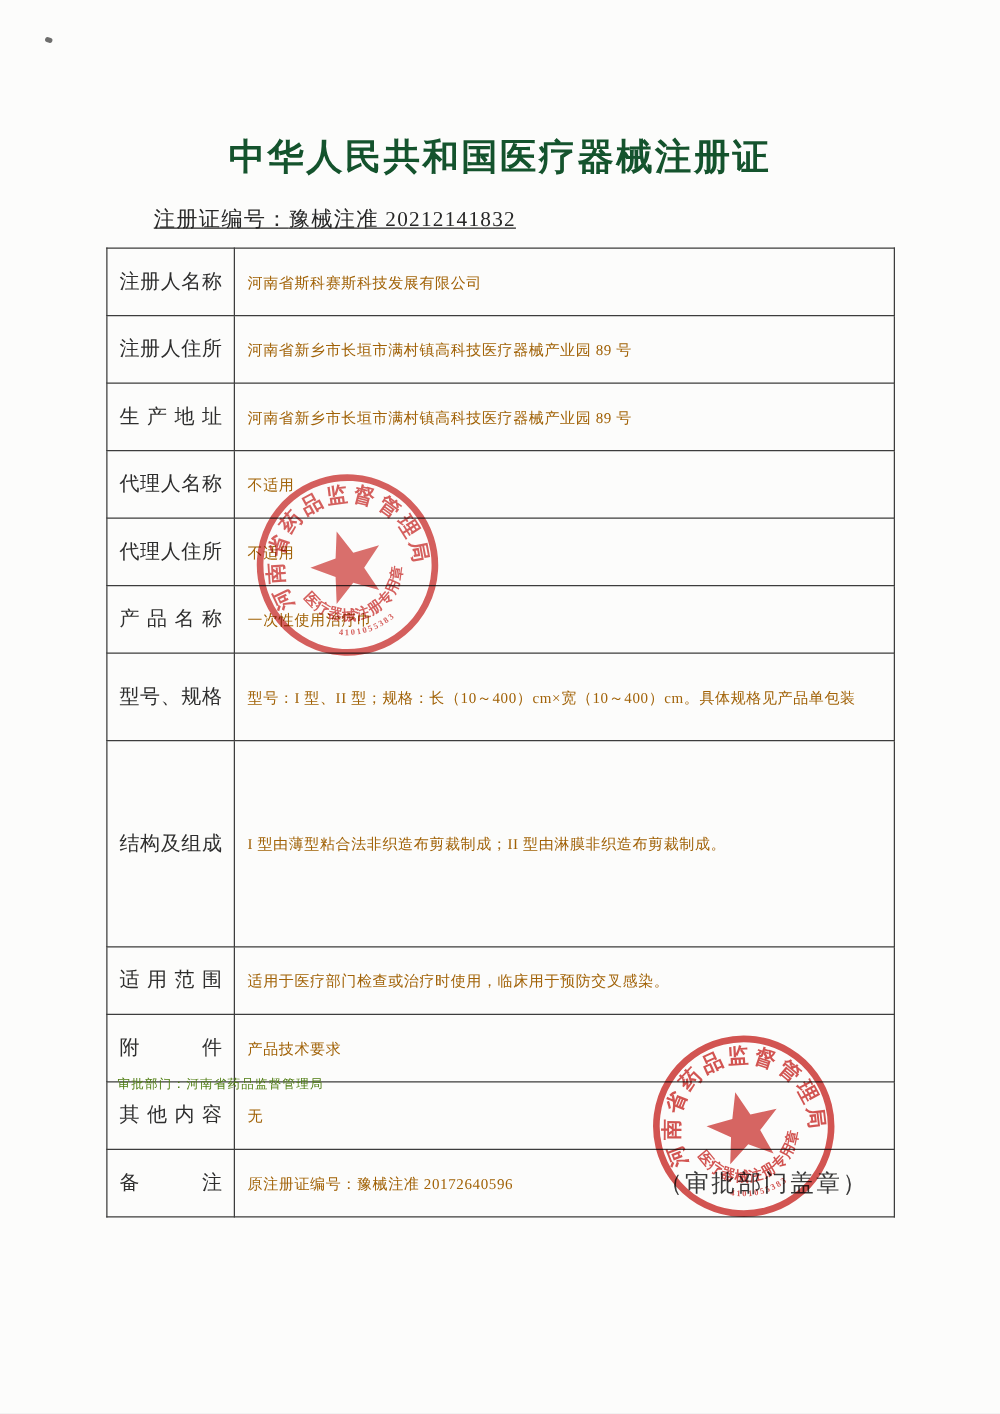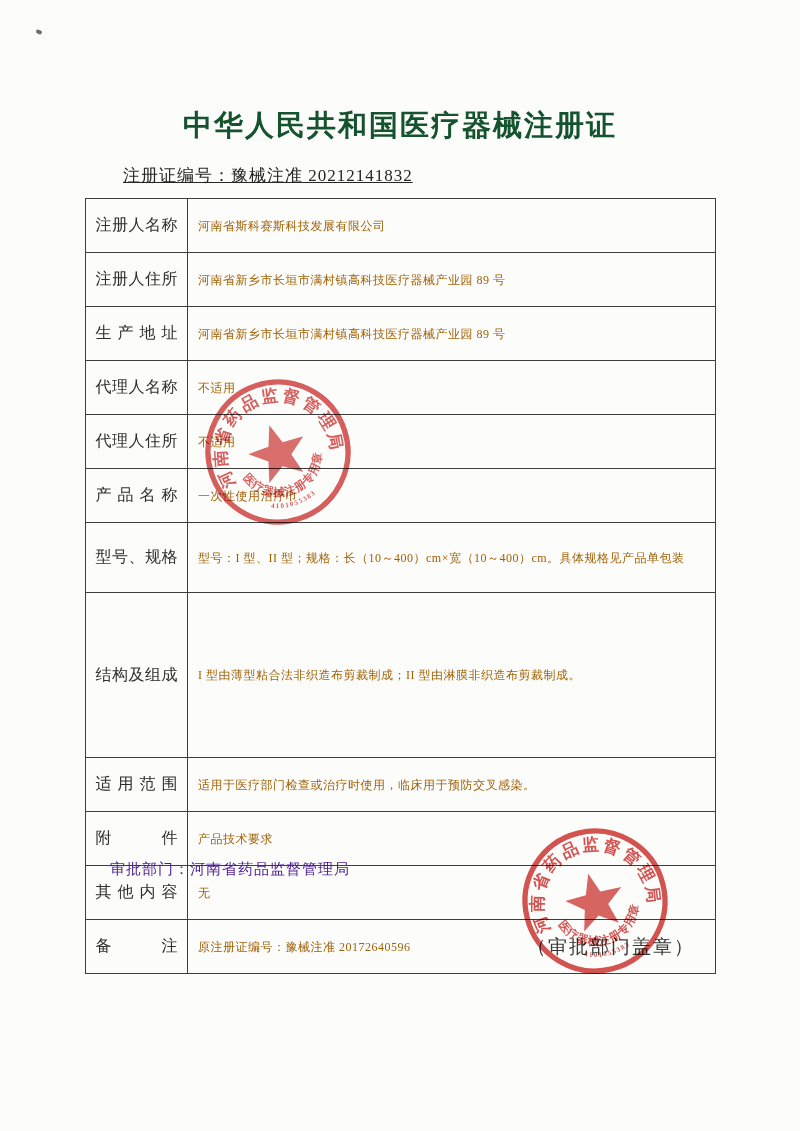--- a/index.html
+++ b/index.html
@@ -42,22 +42,22 @@
   td.val{
     padding:4px 8px 4px 10px;
     font-size:12px;line-height:2.0;color:#a16207;
     letter-spacing:0.5px;
   }
   tr.r1{height:44px}tr.r2{height:44px}tr.r3{height:43px}
   tr.r4{height:39px}tr.r5{height:42px}tr.r6{height:45px}
   tr.r7{height:70px}tr.r8{height:165px}tr.r9{height:51px}
   tr.r10{height:41px}tr.r11{height:43px}tr.r12{height:42px}
   .approval-line{
-    position:absolute;left:110px;top:860px;
-    font-size:15px;letter-spacing:1px;color:#4c1d95;
+    position:absolute;left:94px;top:860px;
+    font-size:10px;letter-spacing:1px;color:#4d7c0f;
   }
   .dates{
     position:absolute;left:455px;top:864px;
     font-size:15px;line-height:22px;letter-spacing:1px;color:#2a2a2a;
   }
   .seal-caption{
     position:absolute;left:527px;top:934px;
     font-size:19px;letter-spacing:2px;color:#3a3a3a;
   }
   .stamp{

